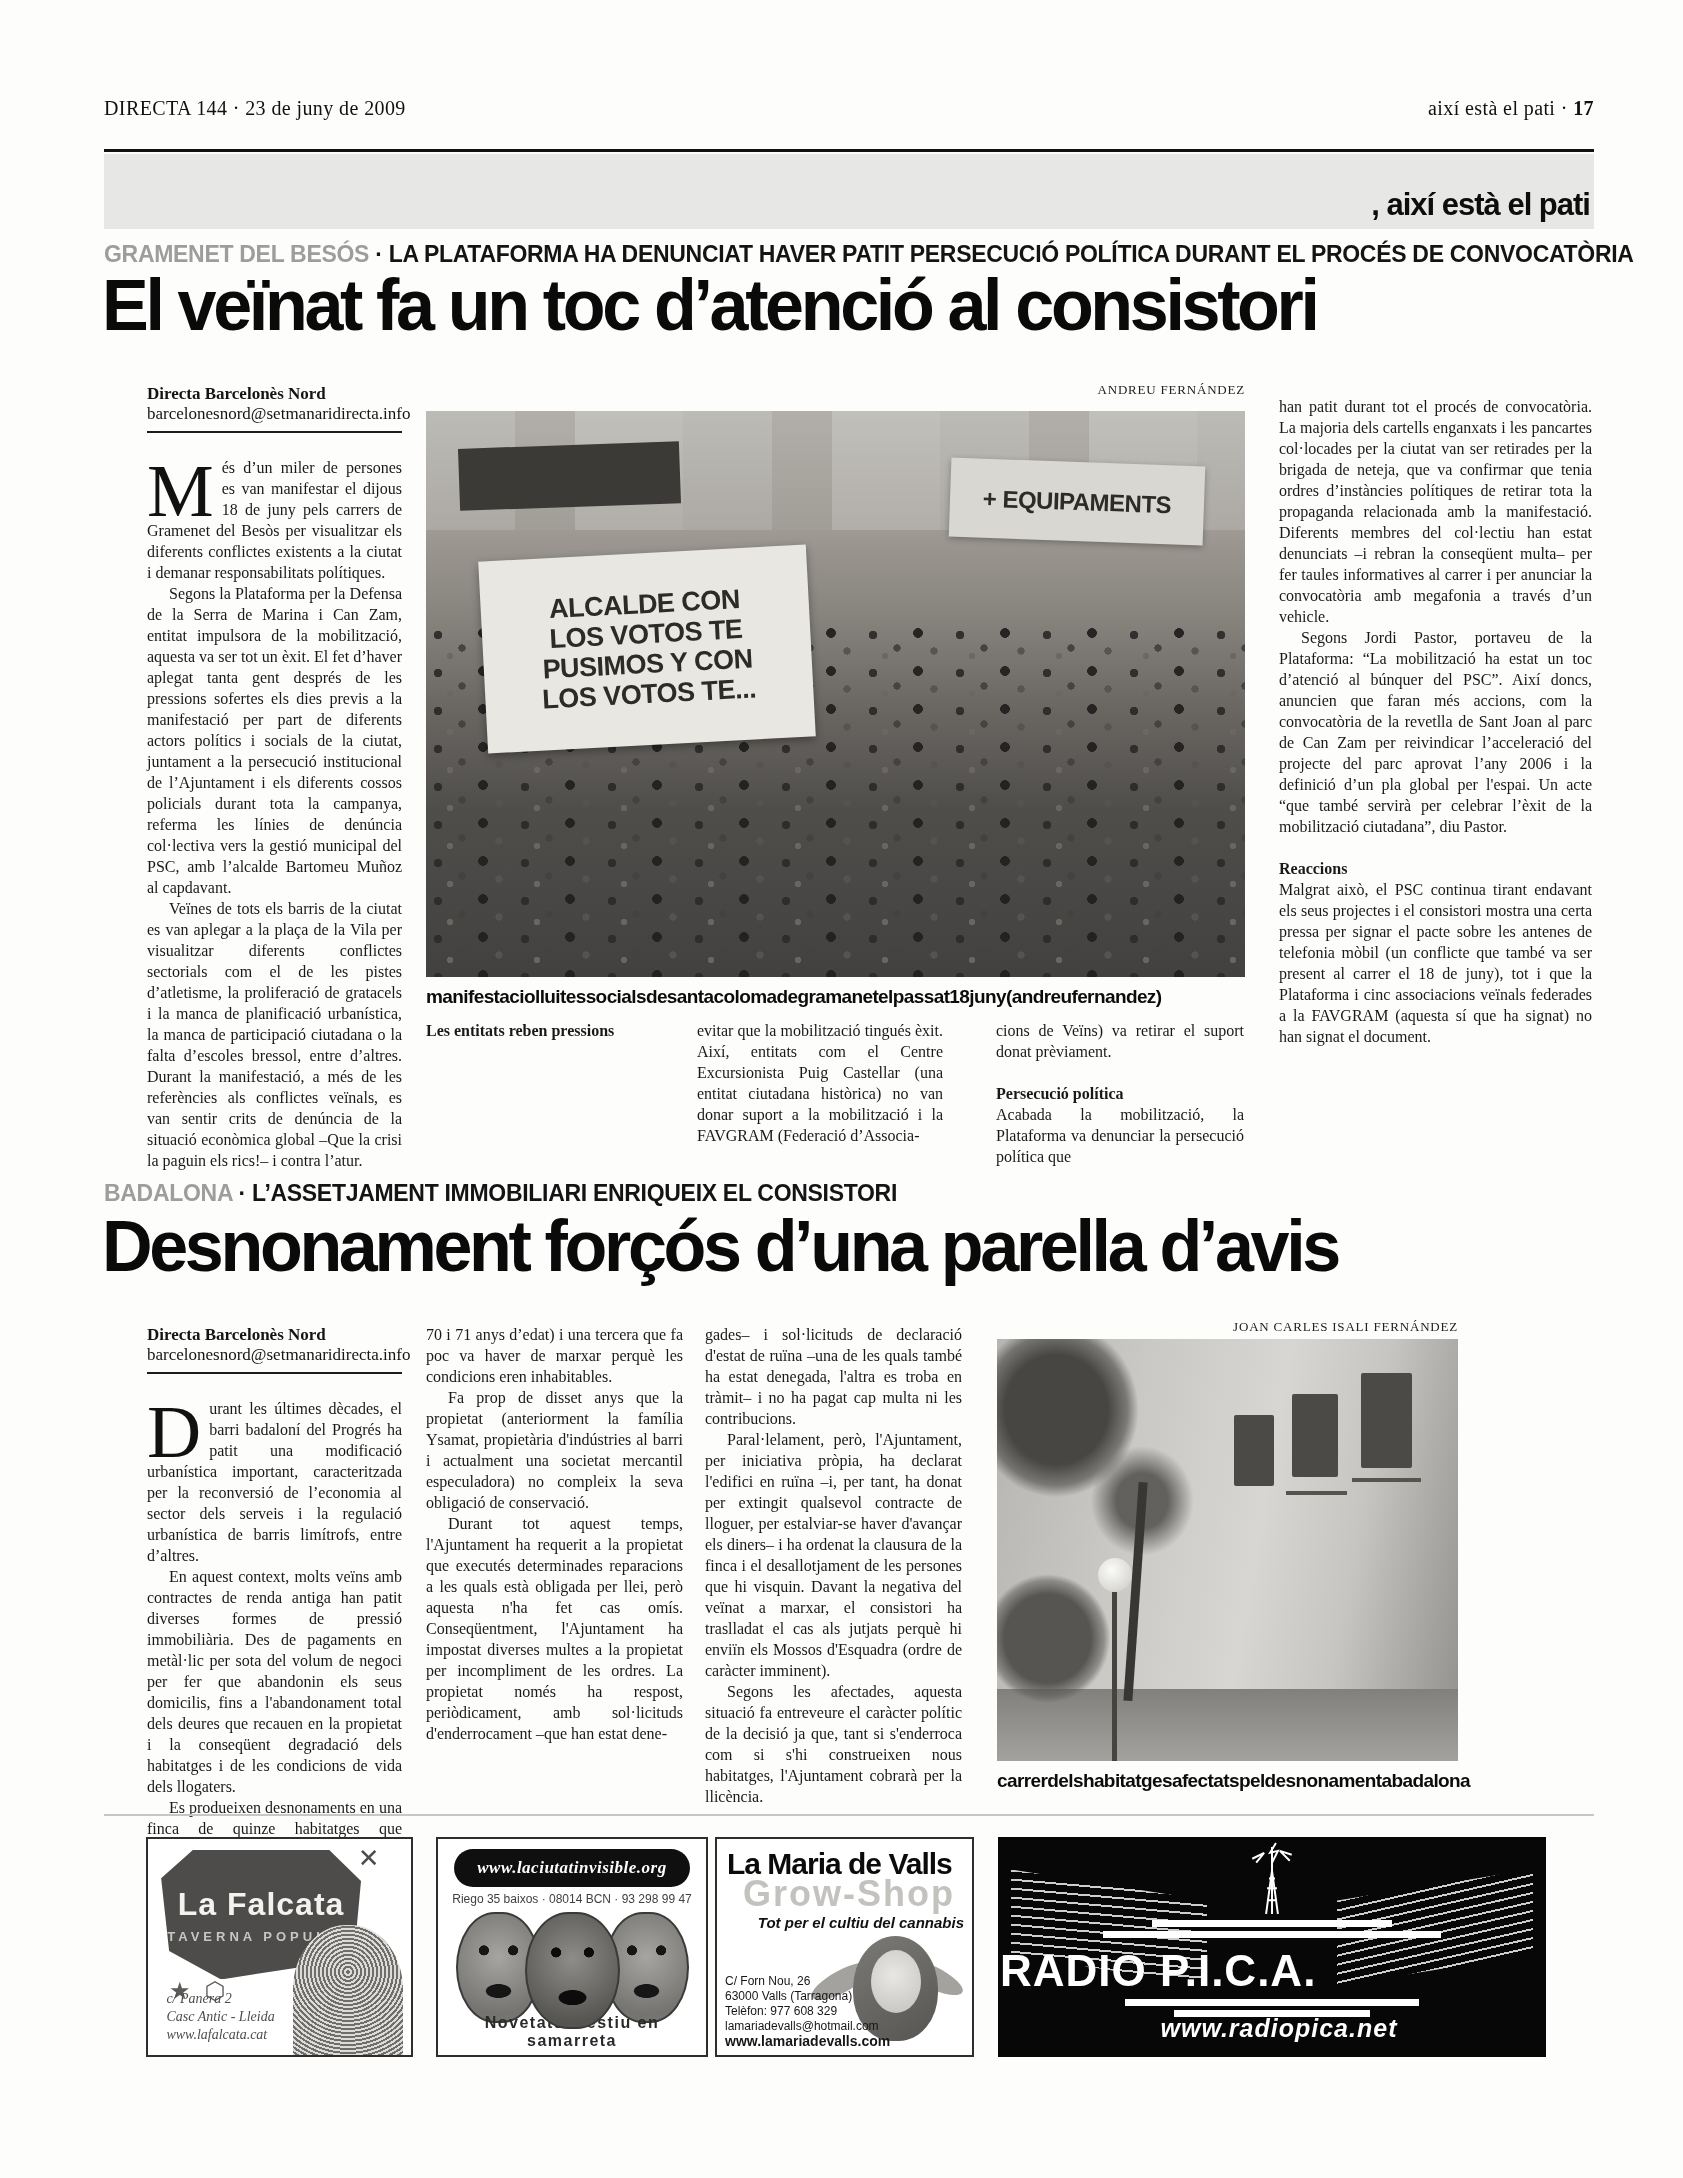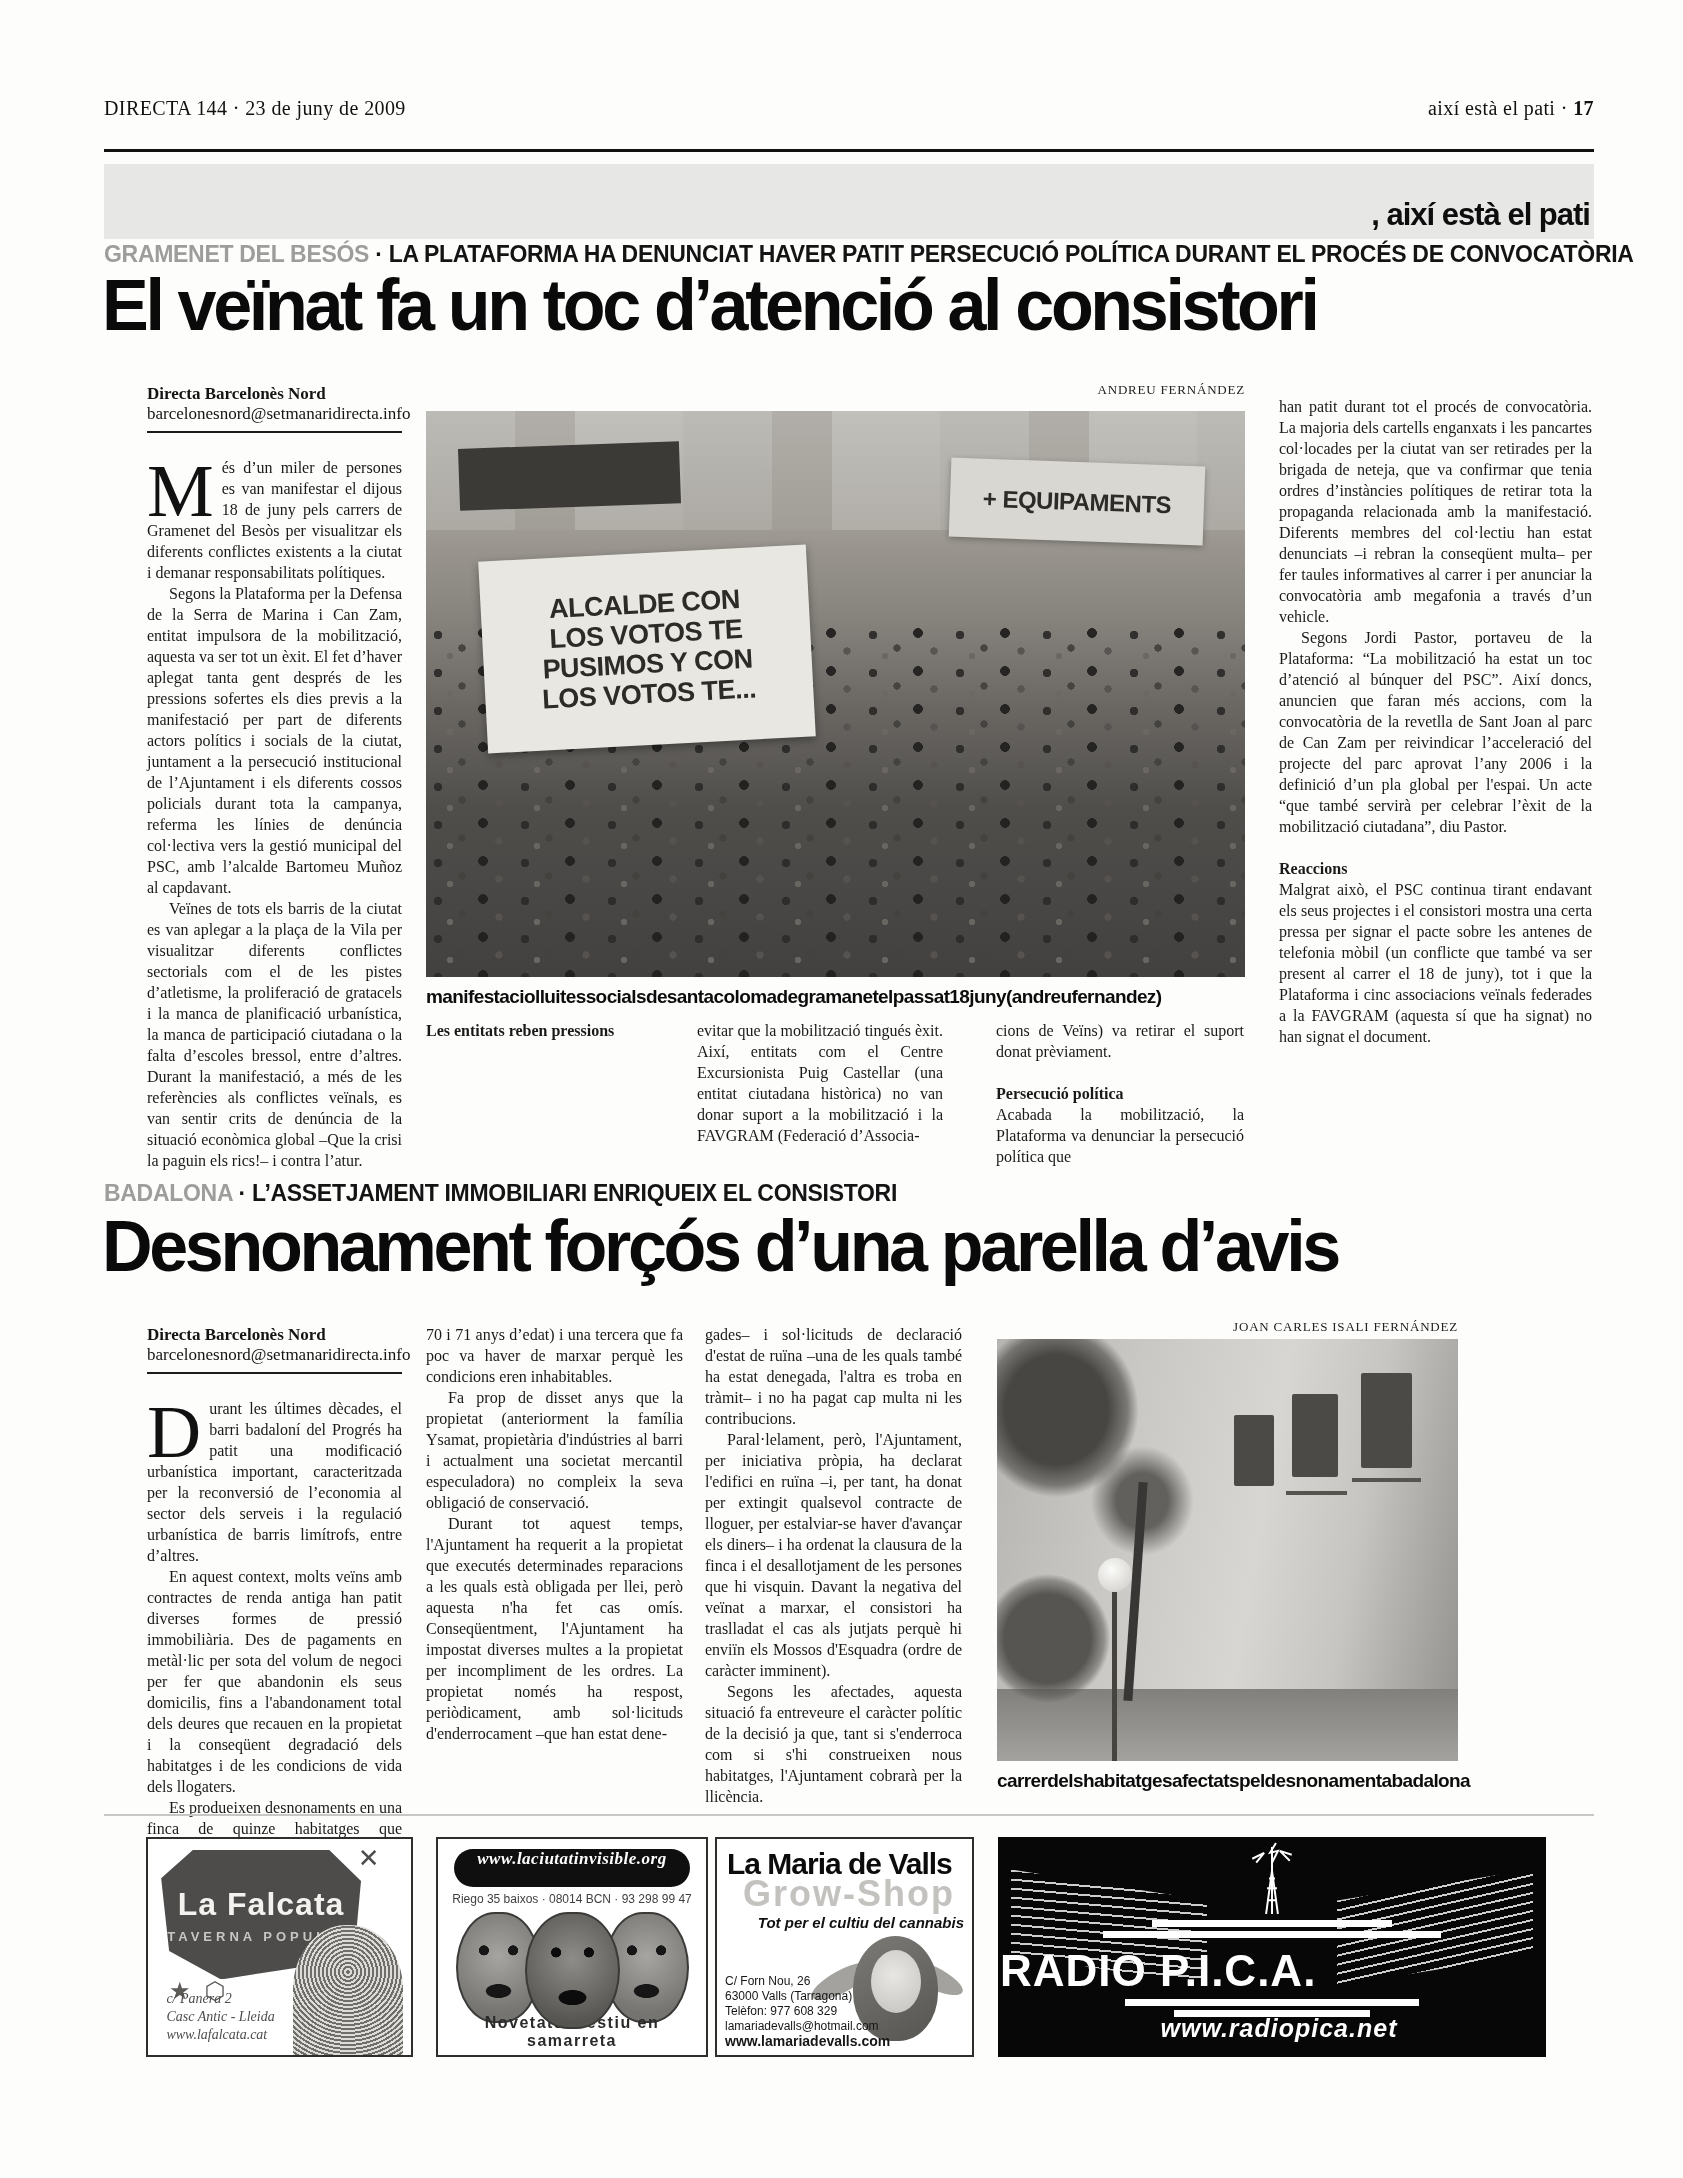--- a/index.html
+++ b/index.html
@@ -88,21 +88,21 @@
     display:flex;flex-direction:column;align-items:center;justify-content:center;}
   .fal-title{font:bold 32px "Liberation Sans", sans-serif;color:#f3f2ef;letter-spacing:1px;}
   .fal-sub{font:bold 13px "Liberation Sans", sans-serif;color:#c7c6c2;letter-spacing:4px;margin-top:6px;}
   .fal-star{position:absolute;color:#4d4c4a;font-size:26px;}
   .fal-badges{position:absolute;left:8%;top:64%;color:#5c5b58;font-size:24px;letter-spacing:4px;}
   .fal-addr{position:absolute;left:7%;bottom:5%;font:italic 14px/18px "Liberation Serif", serif;color:#4e4d4b;}
   .fal-face{position:absolute;right:3%;bottom:-2%;width:42%;height:62%;border-radius:48% 48% 0 0;
     background:repeating-radial-gradient(circle at 50% 35%,#6f6e6b 0 2px,#dcdbd7 2px 4px);}
   
   .ciu-pill{margin:10px auto 0;width:88%;height:38px;background:#0f0f0f;border-radius:19px;
-    display:flex;align-items:flex-start;justify-content:center;}
+    display:flex;align-items:center;justify-content:center;}
   .ciu-url{font:bold italic 17px "Liberation Serif", serif;color:#fff;letter-spacing:0.5px;}
   .ciu-addr{text-align:center;font:12px "Liberation Sans", sans-serif;color:#3f3f3e;margin-top:5px;}
   .masks{position:absolute;left:0;right:0;bottom:32px;height:111px;display:flex;justify-content:center;}
   .mask{width:85px;height:111px;border-radius:50%/55%;margin:0 -8px;
     background:
       radial-gradient(circle 8px at 32% 34%,#161616 60%,transparent 66%),
       radial-gradient(circle 8px at 68% 34%,#161616 60%,transparent 66%),
       radial-gradient(ellipse 20px 11px at 50% 72%,#161616 60%,transparent 66%),
       radial-gradient(circle at 50% 40%,#a6a5a1,#757471 75%);
     border:2px solid #3a3a38;box-sizing:border-box;}
@@ -141,21 +141,21 @@
     font:bold italic 25px "Liberation Sans", sans-serif;color:#fff;letter-spacing:1px;}
 </style>
 </head>
 <body>
 
 <div class="abs mast" style="left:104px;top:97px;">DIRECTA 144   ·   23 de juny de 2009</div>
 <div class="abs mast" style="right:89px;top:97px;">
   <span>així està el pati · </span><b>17</b>
 </div>
 <div class="abs toprule" style="left:104px;top:149px;width:1490px;height:3px;"></div>
-<div class="abs grayband" style="left:104px;top:154px;width:1490px;height:75px;margin-top:10px;">
+<div class="abs grayband" style="left:104px;top:154px;width:1490px;height:75px;">
   <div class="abs bandtitle" style="right:4px;bottom:6px;">, així està el pati</div>
 </div>
 
 <div class="abs kicker" style="left:104px;top:241px;">
   <span class="loc">GRAMENET DEL BESÓS</span><span> · LA PLATAFORMA HA DENUNCIAT HAVER PATIT PERSECUCIÓ POLÍTICA DURANT EL PROCÉS DE CONVOCATÒRIA</span>
 </div>
 <div class="abs headline" style="left:102px;top:267px;">El veïnat fa un toc d’atenció al consistori</div>
 
 <div class="abs" style="left:147px;top:384px;width:255px;">
   <div class="by-name">Directa Barcelonès Nord</div>

